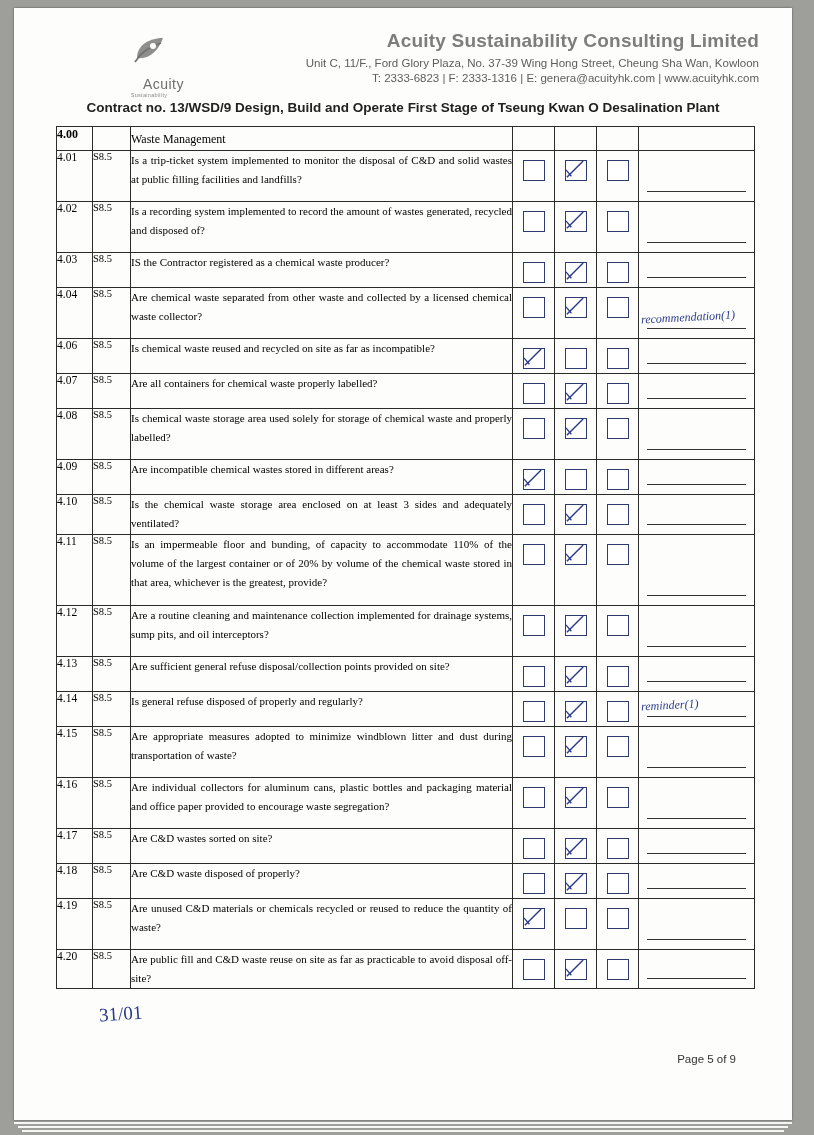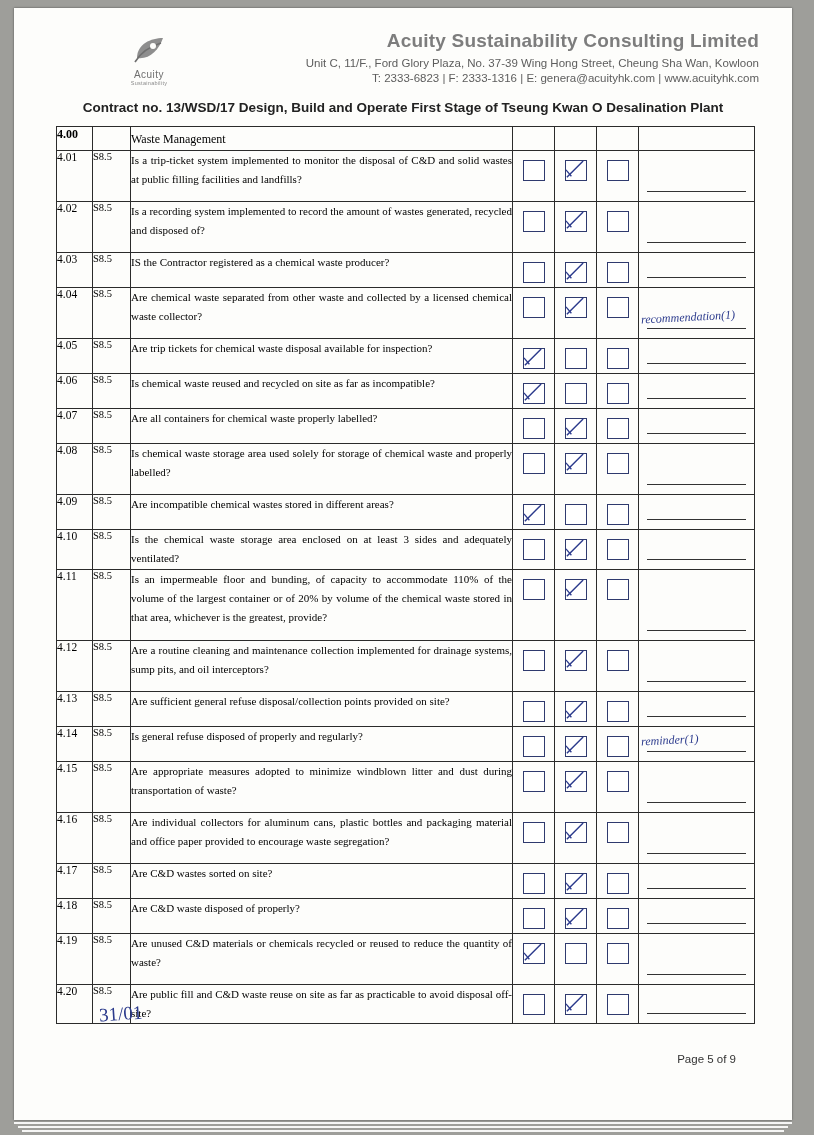--- a/index.html
+++ b/index.html
@@ -25,21 +25,21 @@
   
   .hdr{position:absolute;left:0;top:22px;width:100%;}
   .logo{
     position:absolute;left:100px;top:4px;width:70px;text-align:center;
   }
   .logo .mark{
     width:40px;height:32px;margin:0 auto;position:relative;
   }
   .logo .name{
     font-family:"Liberation Sans", sans-serif;
-    font-size:10px;color:#6f6f6f;letter-spacing:.5px;margin-top:3px;
+    font-size:14px;color:#6f6f6f;letter-spacing:.5px;margin-top:10px;text-align:right;
   }
   .logo .sub{
     font-family:"Liberation Sans", sans-serif;
     font-size:5.5px;color:#8a8a8a;letter-spacing:.3px;
   }
   .co{
     position:absolute;left:185px;top:0;width:560px;text-align:right;
     font-family:"Liberation Sans", sans-serif;
   }
   .co .l1{font-size:19px;font-weight:bold;color:#7d7d7d;letter-spacing:.2px;}
@@ -139,21 +139,21 @@
         <div class="name">Acuity</div>
         <div class="sub">Sustainability</div>
       </div>
       <div class="co">
         <div class="l1">Acuity Sustainability Consulting Limited</div>
         <div class="l2">Unit C, 11/F., Ford Glory Plaza, No. 37-39 Wing Hong Street, Cheung Sha Wan, Kowloon</div>
         <div class="l3">T: 2333-6823  |  F: 2333-1316  |  E: genera@acuityhk.com  |  www.acuityhk.com</div>
       </div>
     </div>
 
-    <div class="contract">Contract no.  13/WSD/17 Design, Build and Operate First Stage of Tseung Kwan O Desalination Plant</div>
+    <div class="contract">Contract no.  13/WSD/9 Design, Build and Operate First Stage of Tseung Kwan O Desalination Plant</div>
 
     <table class="chk">
       <colgroup>
         <col class="c-item">
           <col class="c-eia">
           <col class="c-q">
         <col class="c-na">
           <col class="c-yes">
           <col class="c-no">
           <col class="c-rm">
@@ -219,34 +219,20 @@
                   <path d="M2 19 L20 1" stroke="#2b3a8c" stroke-width="1.6" fill="none"></path>
                   <path d="M1 11 L7 18" stroke="#2b3a8c" stroke-width="1.4" fill="none"></path>
                 </svg></span></td>
             <td class="boxcell"><span class="box"></span></td>
             <td class="rm">
               <div class="rmline"></div>
               <div class="note">recommendation(1)</div>
             </td>
           </tr>
           <tr>
-            <td class="num" style="height:32px">4.05</td>
-            <td class="eia">S8.5</td>
-            <td class="q">Are trip tickets for chemical waste disposal available for inspection?</td>
-            <td class="boxcell"><span class="box"><svg class="tick" width="22" height="21" viewBox="0 0 22 21">
-                  <path d="M2 19 L20 1" stroke="#2b3a8c" stroke-width="1.6" fill="none"></path>
-                  <path d="M1 11 L7 18" stroke="#2b3a8c" stroke-width="1.4" fill="none"></path>
-                </svg></span></td>
-            <td class="boxcell"><span class="box"></span></td>
-            <td class="boxcell"><span class="box"></span></td>
-            <td class="rm">
-              <div class="rmline"></div>
-            </td>
-          </tr>
-          <tr>
             <td class="num" style="height:32px">4.06</td>
             <td class="eia">S8.5</td>
             <td class="q">Is chemical waste reused and recycled on site as far as incompatible?</td>
             <td class="boxcell"><span class="box"><svg class="tick" width="22" height="21" viewBox="0 0 22 21">
                   <path d="M2 19 L20 1" stroke="#2b3a8c" stroke-width="1.6" fill="none"></path>
                   <path d="M1 11 L7 18" stroke="#2b3a8c" stroke-width="1.4" fill="none"></path>
                 </svg></span></td>
             <td class="boxcell"><span class="box"></span></td>
             <td class="boxcell"><span class="box"></span></td>
             <td class="rm">

